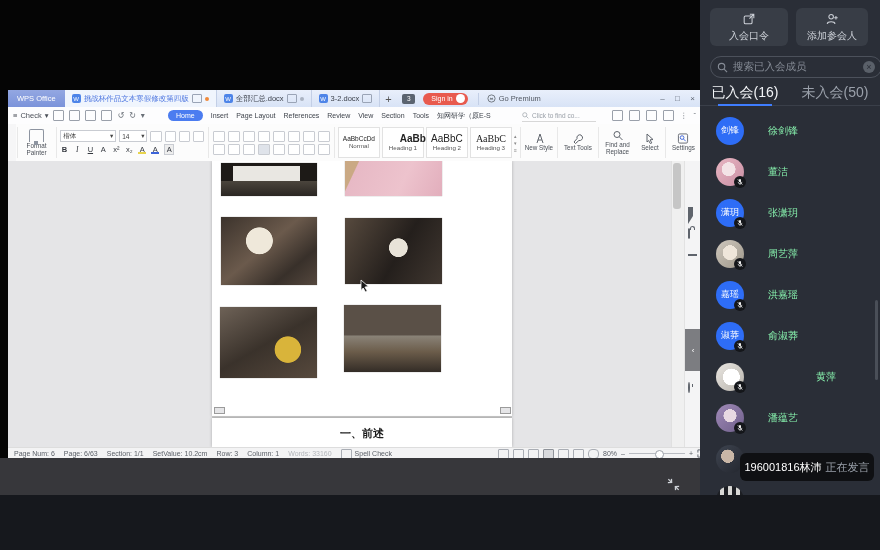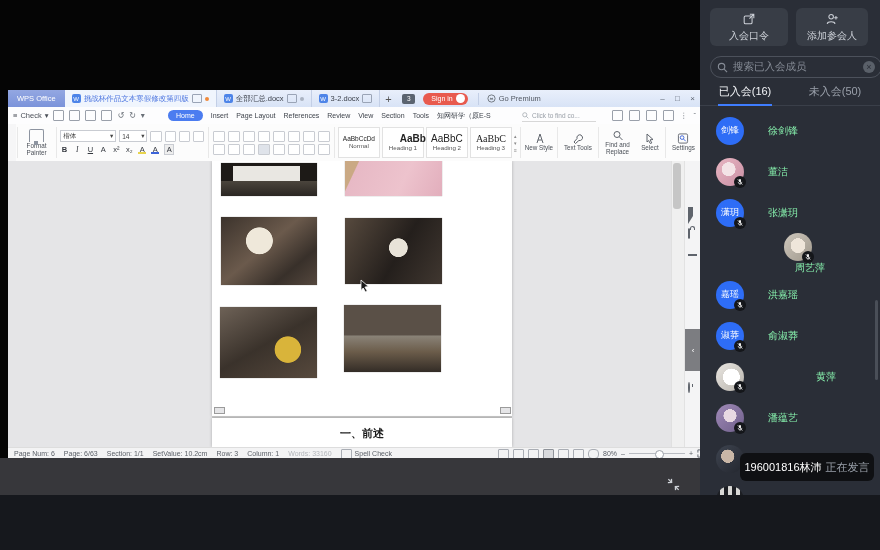--- a/index.html
+++ b/index.html
@@ -120,21 +120,21 @@
 
   
   #panel{left:700px;top:0;width:180px;height:495px;background:#2a2e37;overflow:hidden;}
   .pact{position:absolute;top:8px;height:38px;background:#383d46;border-radius:6px;display:flex;
         flex-direction:column;align-items:center;justify-content:center;gap:3px;color:#ccd0d7;font-size:10px;}
   #search{position:absolute;left:10px;top:56px;width:158px;height:20px;border:1px solid #4c515b;
           border-radius:11px;display:flex;align-items:center;gap:5px;padding:0 6px;color:#868c96;font-size:10.5px;}
   #search .clear{margin-left:auto;width:12px;height:12px;border-radius:50%;background:#5a6069;color:#2a2e37;
                  font-size:9px;display:flex;align-items:center;justify-content:center;}
   .ptabs{position:absolute;left:0;top:84px;width:180px;height:21px;display:flex;border-bottom:1px solid #3a3f49;}
-  .ptab{flex:1;text-align:center;font-size:11px;color:#9aa0aa;position:relative;}
+  .ptab{flex:1;text-align:center;font-size:14px;color:#9aa0aa;position:relative;}
   .ptab.active{color:#f2f4f7;}
   .ptab.active:after{content:"";position:absolute;left:18px;right:18px;bottom:-1px;height:2px;background:#3f7dff;}
   .prow{position:absolute;left:0;width:180px;height:41px;display:flex;align-items:center;padding-left:16px;box-sizing:border-box;}
   .pav{width:28px;height:28px;border-radius:50%;position:relative;flex:0 0 auto;
        display:flex;align-items:center;justify-content:center;}
   .pav b{color:#fff;font-size:9px;font-weight:normal;}
   .bg-blue{background:#2e6df6;}
   .pa2{background:radial-gradient(circle at 45% 40%,#f3e3e6 0 30%,transparent 31%),linear-gradient(135deg,#e8b6c2,#c98fa4);}
   .pa4{background:radial-gradient(circle at 50% 45%,#efe6da 0 35%,transparent 36%),linear-gradient(135deg,#cfc8bd,#9f988c);}
   .pa7{background:radial-gradient(circle at 55% 50%,#fff 0 40%,transparent 41%),linear-gradient(135deg,#e9e6e1,#b8b4ad);}
@@ -483,21 +483,21 @@
           <svg width="8" height="8" viewBox="0 0 12 12">
             <rect x="4.6" y="1.6" width="2.8" height="4.6" rx="1.4" fill="#fff"></rect>
             <path d="M3.2 5.8a2.8 2.8 0 0 0 5.6 0" fill="none" stroke="#fff"></path>
             <line x1="6" y1="8.8" x2="6" y2="10.4" stroke="#fff"></line>
             <line x1="2.6" y1="1.8" x2="9.6" y2="10" stroke="#fff"></line>
           </svg>
         </span>
     </span>
     <span class="pname">张潇玥</span>
   </div>
-  <div class="prow" style="top:233px;flex-direction:column;">
+  <div class="prow" style="top:233px;">
     <span class="pav pa4">
       <span class="badge">
           <svg width="8" height="8" viewBox="0 0 12 12">
             <rect x="4.6" y="1.6" width="2.8" height="4.6" rx="1.4" fill="#fff"></rect>
             <path d="M3.2 5.8a2.8 2.8 0 0 0 5.6 0" fill="none" stroke="#fff"></path>
             <line x1="6" y1="8.8" x2="6" y2="10.4" stroke="#fff"></line>
             <line x1="2.6" y1="1.8" x2="9.6" y2="10" stroke="#fff"></line>
           </svg>
         </span>
     </span>

